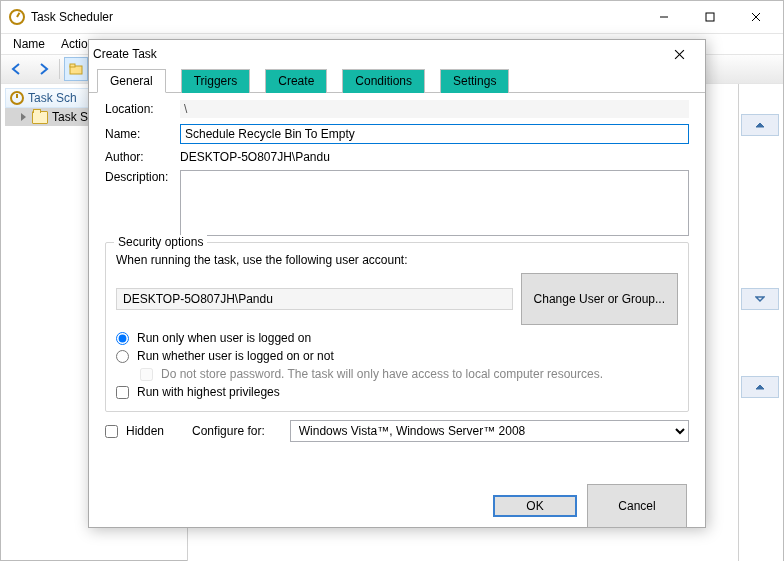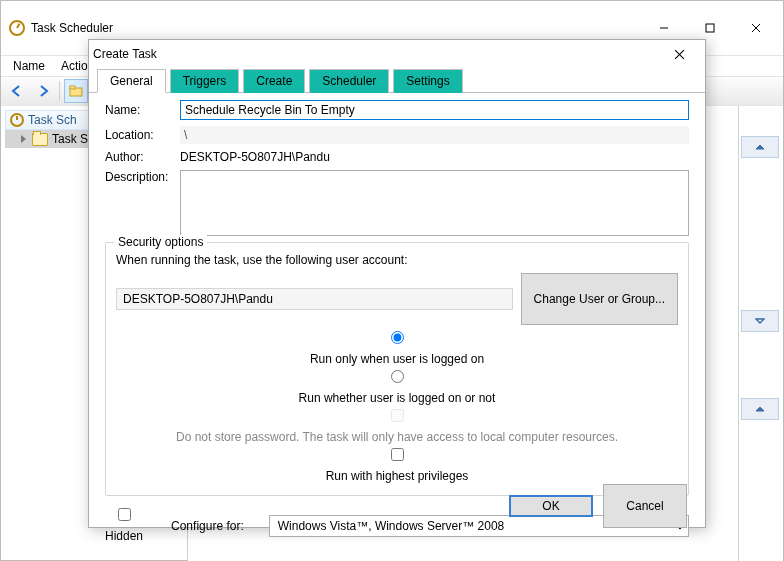--- a/index.html
+++ b/index.html
@@ -15,21 +15,21 @@
     --button-bg:#e1e1e1;
     --button-border:#adadad;
     --accent:#0066cc;
     font-family:"Segoe UI",Tahoma,sans-serif;
     font-size:12px;
     color:#000;
   }
   html,body{margin:0;padding:0;width:784px;height:561px;overflow:hidden;background:#fff;}
   
   .mainwin{position:absolute;left:0;top:0;width:784px;height:561px;background:#fff;border:1px solid #bbb;box-sizing:border-box;}
-  .titlebar{height:30px;display:flex;align-items:center;padding:12px 4px;border-bottom:1px solid #e5e5e5;}
+  .titlebar{height:30px;display:flex;align-items:center;padding:1px 4px;border-bottom:1px solid #e5e5e5;}
   .titlebar .title-icon{width:16px;height:16px;margin:0 6px 0 4px;border-radius:50%;border:2px solid #b8860b;box-sizing:border-box;position:relative;}
   .titlebar .title-icon::after{content:"";position:absolute;left:5px;top:1px;width:2px;height:5px;background:#b8860b;transform-origin:bottom;transform:rotate(30deg);}
   .titlebar .title{flex:1;}
   .winbtn{width:46px;height:30px;display:flex;align-items:center;justify-content:center;color:#000;}
   .winbtn svg{width:10px;height:10px;stroke:#000;}
   .menubar{height:20px;display:flex;align-items:center;padding:0 4px;gap:0;font-size:12px;}
   .menubar span{padding:2px 8px;}
   .toolbar{height:28px;border-top:1px solid #e5e5e5;border-bottom:1px solid #e5e5e5;background:linear-gradient(#fdfdfd,#e9e9e9);display:flex;align-items:center;padding:0 4px;gap:2px;}
   .tbtn{width:22px;height:22px;border:1px solid transparent;display:flex;align-items:center;justify-content:center;background:transparent;}
   .tbtn svg{width:14px;height:14px;}
@@ -47,44 +47,44 @@
   .folder-icon{width:14px;height:11px;background:#fff3c4;border:1px solid #c9a227;border-radius:1px;position:relative;flex:0 0 auto;}
   .folder-icon::before{content:"";position:absolute;left:0;top:-3px;width:6px;height:3px;background:#fff3c4;border:1px solid #c9a227;border-bottom:none;border-radius:1px 1px 0 0;}
   .scrollbtn{position:absolute;right:4px;width:36px;height:20px;background:#e9eef7;border:1px solid #bcd0e4;display:flex;align-items:center;justify-content:center;}
   .scrollbtn svg{width:10px;height:8px;fill:#3d6fa5;stroke:#3d6fa5;}
 
   
   .dialog{position:absolute;left:88px;top:39px;width:618px;height:489px;background:#fff;border:1px solid var(--dialog-border);box-sizing:border-box;box-shadow:2px 2px 14px rgba(0,0,0,0.25);}
   .dlg-titlebar{height:28px;display:flex;align-items:center;padding:0 4px;}
   .dlg-titlebar .title{flex:1;}
   .dlg-close{width:44px;height:28px;display:flex;align-items:center;justify-content:center;}
-  .tabs{display:flex;padding:0 8px;height:24px;border-bottom:1px solid #c0c0c0;gap:4px;}
+  .tabs{display:flex;padding:0 8px;height:24px;border-bottom:1px solid #c0c0c0;gap:15px;}
   .tab{padding:4px 12px 4px;border:1px solid #c0c0c0;border-bottom:none;background:#14b8a6;font-size:12px;position:relative;top:1px;}
   .tab.active{background:#fff;border-bottom:1px solid #fff;}
   .dlg-body{position:absolute;left:0;right:0;top:52px;bottom:42px;padding:8px 16px 0 16px;box-sizing:border-box;}
   .row{display:flex;align-items:center;margin-bottom:6px;}
   .row .rlbl{width:75px;font-size:12px;}
   .row .rval{flex:1;font-size:12px;}
   .textinput{flex:1;border:1px solid var(--blue);padding:2px 4px;font-family:inherit;font-size:12px;outline:none;}
   .textarea{flex:1;border:1px solid #abadb3;height:60px;resize:none;font-family:inherit;font-size:12px;padding:2px 4px;}
   .readonly-line{flex:1;background:var(--readonly-bg);padding:2px 4px;color:#555;}
   .groupbox{border:1px solid #d5d5d5;border-radius:2px;padding:10px 10px 8px 10px;margin-top:6px;position:relative;}
   .groupbox .legend{position:absolute;top:-8px;left:8px;background:#fff;padding:0 4px;font-size:12px;}
   .acct-row{display:flex;gap:8px;align-items:center;margin:6px 0;}
   .acct-field{flex:1;background:var(--readonly-bg);border:1px solid #d5d5d5;padding:3px 6px;}
   .btn{background:var(--button-bg);border:1px solid var(--button-border);padding:18px 12px;font-family:inherit;font-size:12px;}
-  .radioline,.checkline{display:flex;align-items:center;gap:8px;margin:4px 0;font-size:12px;flex-direction:column;}
+  .radioline,.checkline{display:flex;align-items:center;gap:8px;margin:4px 0;font-size:12px;}
   .radioline input,.checkline input{margin:0;}
-  .checkline.indent{color:#888;}
+  .checkline.indent{margin-left:24px;color:#888;}
   .checkline.indent input{opacity:0.5;}
   .bottomrow{display:flex;align-items:center;margin-top:8px;}
   .select{border:1px solid #abadb3;padding:2px 4px;font-family:inherit;font-size:12px;background:#fff;}
   .dlg-footer{position:absolute;left:0;right:0;bottom:0;height:42px;display:flex;align-items:center;justify-content:flex-end;padding:0 18px;gap:10px;border-top:none;}
   .ok-btn{background:#e1e1e1;border:2px solid #3a80d0;padding:2px 0;width:84px;font-family:inherit;font-size:12px;}
-  .cancel-btn{background:#e1e1e1;border:1px solid var(--button-border);padding:14px 0;width:84px;font-family:inherit;font-size:12px;}
+  .cancel-btn{background:#e1e1e1;border:1px solid var(--button-border);padding:14px 0;width:100px;font-family:inherit;font-size:12px;}
 </style>
 </head>
 <body>
 
 <div class="mainwin">
   <div class="titlebar">
     <span class="title-icon"></span>
     <span class="title">Task Scheduler</span>
     <div class="winbtn">
         <svg viewBox="0 0 10 10">
@@ -174,31 +174,31 @@
         <svg width="11" height="11" viewBox="0 0 10 10">
           <line x1="1" y1="1" x2="9" y2="9" stroke="#000" stroke-width="1"></line>
           <line x1="9" y1="1" x2="1" y2="9" stroke="#000" stroke-width="1"></line>
         </svg>
       </div>
   </div>
   <div class="tabs">
     <div class="tab active">General</div>
     <div class="tab">Triggers</div>
     <div class="tab">Create</div>
-    <div class="tab">Scheduler</div>
+    <div class="tab">Conditions</div>
     <div class="tab">Settings</div>
   </div>
   <div class="dlg-body">
+    <div class="row">
+      <span class="rlbl">Location:</span>
+      <span class="rval readonly-line">\</span>
+    </div>
     <div class="row">
       <span class="rlbl">Name:</span>
       <input class="textinput" type="text" value="Schedule Recycle Bin To Empty" style="">
-    </div>
-    <div class="row">
-      <span class="rlbl">Location:</span>
-      <span class="rval readonly-line">\</span>
     </div>
     <div class="row">
       <span class="rlbl">Author:</span>
       <span class="rval">DESKTOP-5O807JH\Pandu</span>
     </div>
     <div class="row" style="align-items:flex-start;">
       <span class="rlbl">Description:</span>
       <textarea class="textarea" style=""></textarea>
     </div>
 

